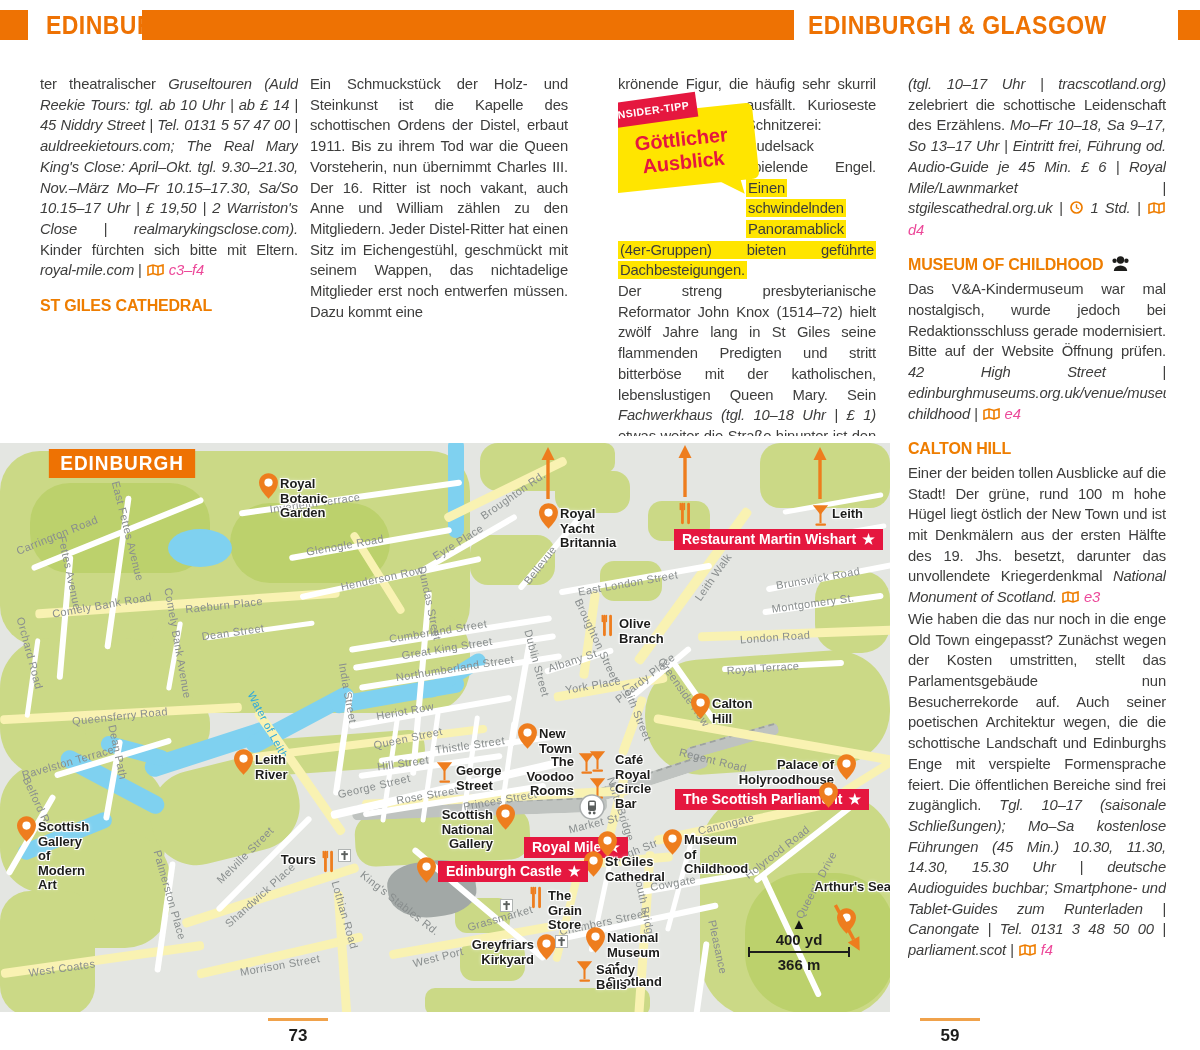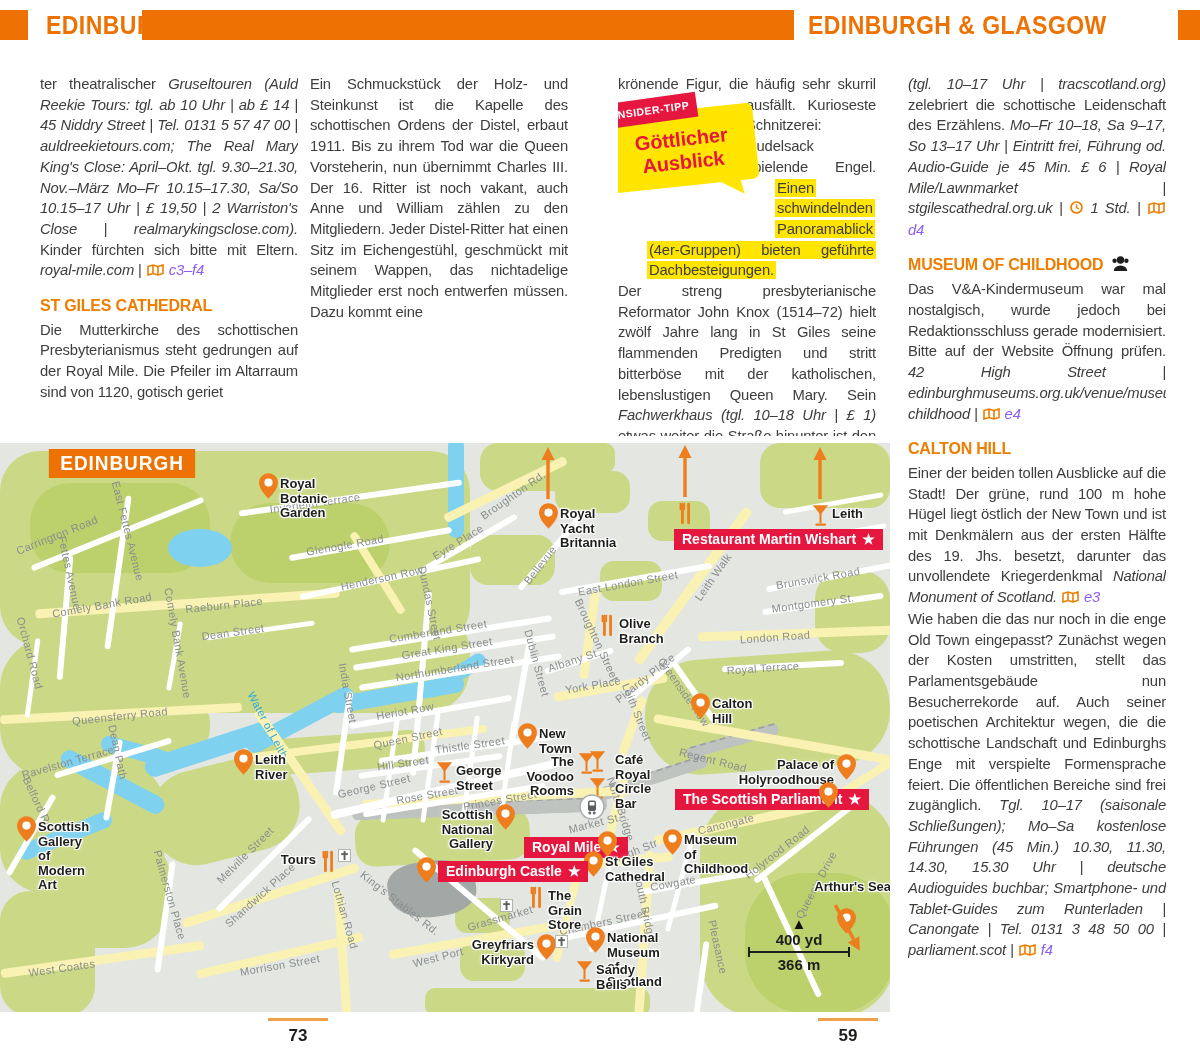--- a/index.html
+++ b/index.html
@@ -17,22 +17,22 @@
   
   .col{position:absolute;top:74px;width:258px;font-size:14.8px;line-height:20.7px;
        text-align:justify;letter-spacing:-.15px;overflow:hidden;}
   .col1{left:40px;height:362px;}
   .col2{left:310px;height:362px;}
   .col3{left:618px;height:362px;}
   .col4{left:908px;height:940px;}
   .para{margin:0 0 0 0;}
   .para + .para{margin-top:0px;}
   .i{font-style:italic;}
-  .hl{background:#ffe500;padding:1px 2px;box-decoration-break:clone;margin-left:29px;-webkit-box-decoration-break:clone;}
-  .ref{color:#8b5cf6;font-style:italic;}
+  .hl{background:#ffe500;padding:1px 2px;box-decoration-break:clone;-webkit-box-decoration-break:clone;}
+  .ref{color:#ec4899;font-style:italic;}
   .col-heading{color:#ee7d00;font-weight:bold;font-size:16px;margin:14px 0 3px;text-align:left;
                letter-spacing:-.2px;}
   .red-star{color:#e5173f;font-style:normal;font-size:17px;margin-left:5px;}
   .inline-ic{display:inline-block;vertical-align:-1px;margin:0 1px;}
   
   .badge-spacer{float:left;width:0;height:26px;}
   .badge-float{float:left;clear:left;width:128px;height:132px;}
   .badge{position:relative;margin-left:-10px;width:150px;}
   .badge-tag{position:absolute;top:-2px;left:-2px;background:#e5173f;color:#fff;
              font-weight:bold;font-size:10.5px;letter-spacing:.5px;padding:2px 8px;
@@ -41,21 +41,21 @@
                 font-weight:bold;font-size:20px;line-height:23px;text-align:center;
                 padding:18px 6px 12px;border-radius:6px;transform:rotate(-6deg);width:136px;}
   .badge-tail{position:absolute;right:18px;bottom:-16px;width:0;height:0;
               border-left:22px solid transparent;border-top:20px solid #ffe500;
               transform:rotate(-10deg);}
   
   .pagenum{position:absolute;top:1018px;width:80px;text-align:center;font-weight:bold;
            font-size:17px;color:#1d1d1b;}
   .pagenum .pgrule{height:3px;background:#f0a24b;margin:0 10px 5px;}
   .pn-left{left:258px;}
-  .pn-right{left:808px;}
+  .pn-right{left:910px;}
   
   .map{position:absolute;left:0;top:443px;width:890px;height:569px;background:#e4e6e2;overflow:hidden;}
   .park{position:absolute;background:#cbd986;}
   .park2{position:absolute;background:#bcd16c;}
   .water{position:absolute;background:#7fd1f0;}
   .rail{position:absolute;background:#bfc3c0;border-top:2px dashed #9ea3a0;}
   .castle{position:absolute;background:#a2a8a6;border-radius:35% 45% 40% 50%;}
   .yroad{position:absolute;background:#f9f2b2;border-radius:4px;}
   .wroad{position:absolute;background:#ffffff;border-radius:3px;}
   .street{position:absolute;color:#898e8e;font-size:11px;letter-spacing:.4px;white-space:nowrap;
@@ -92,21 +92,20 @@
   <div class="hbar hblock-r"></div>
 
   <div class="col col1">
       <p class="para"><span class="">ter theatralischer </span><span class="i">Gruseltouren (Auld Reekie Tours: tgl. ab 10 Uhr | ab £ 14 | 45 Niddry Street | Tel. 0131 5 57 47 00 | auldreekietours.com; The Real Mary King's Close: April–Okt. tgl. 9.30–21.30, Nov.–März Mo–Fr 10.15–17.30, Sa/So 10.15–17 Uhr | £ 19,50 | 2 Warriston's Close | realmarykingsclose.com).</span><span class=""> Kinder fürchten sich bitte mit Eltern. </span><span class="i">royal-mile.com</span><span class=""> | </span><span class="inline-ic"><svg width="17" height="12" viewBox="0 0 17 12">
             <g fill="none" stroke="#ee7d00" stroke-width="1.6">
               <path d="M1 2.5 L6 1 L11 2.5 L16 1 V9.5 L11 11 L6 9.5 L1 11 Z"></path>
               <path d="M6 1 V9.5 M11 2.5 V11"></path>
             </g>
           </svg></span><span class="ref"> c3–f4</span></p>
       <div class="col-heading">ST GILES CATHEDRAL</div>
-      <p class="para"><span class="">Die Mutterkirche des schottischen Presbyterianismus steht gedrungen auf der Royal Mile. Die Pfeiler im Altarraum sind von 1120, gotisch geriet</span></p>
     </div>
   <div class="col col2">
       <p class="para"><span class="">Ein Schmuckstück der Holz- und Steinkunst ist die Kapelle des schottischen Ordens der Distel, erbaut 1911. Bis zu ihrem Tod war die Queen Vorsteherin, nun übernimmt Charles III. Der 16. Ritter ist noch vakant, auch Anne und William zählen zu den Mitgliedern. Jeder Distel-Ritter hat einen Sitz im Eichengestühl, geschmückt mit seinem Wappen, das nichtadelige Mitglieder erst noch entwerfen müssen. Dazu kommt eine</span></p>
     </div>
   <div class="col col3">
       <p class="para"><span class="badge-spacer"></span><span class="badge-float"><span class="badge" style="display: inline-block;"><span class="badge-tag">INSIDER-TIPP</span><span class="badge-bubble" style="display: block;">Göttlicher Ausblick<span class="badge-tail"></span></span></span></span><span class="">krönende Figur, die häufig sehr skurril ausfällt. Kurioseste Schnitzerei: Dudelsack spielende Engel. </span><span class="hl">Einen schwindelnden Panoramablick (4er-Gruppen) bieten geführte Dachbesteigungen.</span></p>
       <p class="para"><span class="">Der streng presbyterianische Reformator John Knox (1514–72) hielt zwölf Jahre lang in St Giles seine flammenden Predigten und stritt bitterböse mit der katholischen, lebenslustigen Queen Mary. Sein </span><span class="i">Fachwerkhaus (tgl. 10–18 Uhr | £ 1)</span><span class=""> etwas weiter die Straße hinunter ist den Besuch wert; das angeschlossene </span></p>
     </div>
   <div class="col col4">
       <p class="para"><span class="i">(tgl. 10–17 Uhr | tracscotland.org)</span><span class=""> zelebriert die schottische Leidenschaft des Erzählens. </span><span class="i">Mo–Fr 10–18, Sa 9–17, So 13–17 Uhr | Eintritt frei, Führung od. Audio-Guide je 45 Min. £ 6 | Royal Mile/Lawnmarket | stgilescathedral.org.uk | </span><span class="inline-ic"><svg width="13" height="13" viewBox="0 0 13 13">

